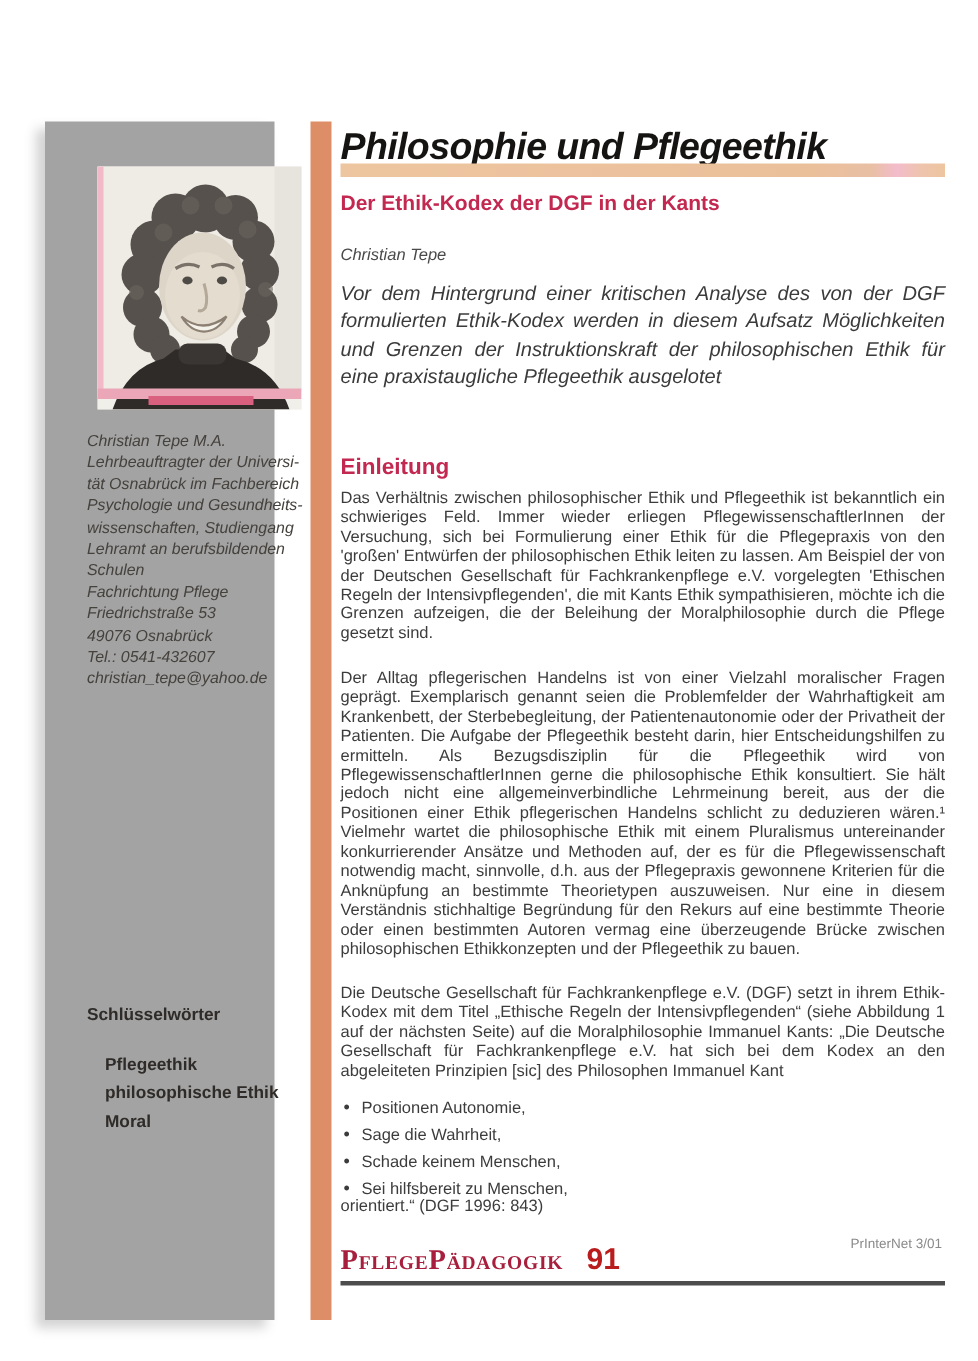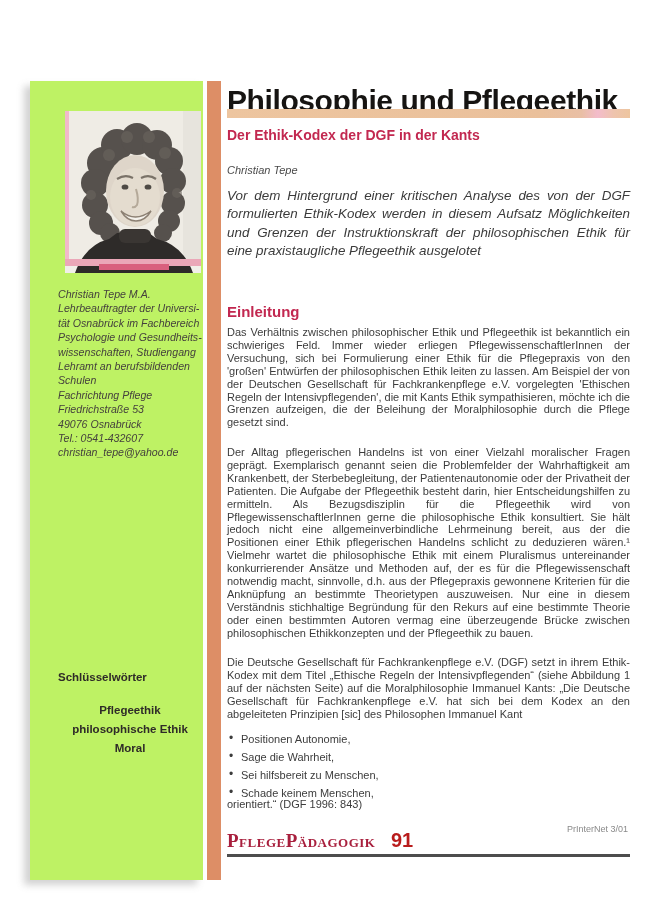--- a/index.html
+++ b/index.html
@@ -2,51 +2,52 @@
 <html><head>
 <meta charset="utf-8">
 <style>
   html,body{margin:0;padding:0;}
   body{
     width:652px;height:907px;position:relative;background:#ffffff;
     font-family:"Liberation Sans", sans-serif;color:#3d3d3d;overflow:hidden;
   }
   
   .sidebar{
-    position:absolute;left:30px;top:81px;width:173px;height:799px;
-    background:#bef264;
+    position:absolute;left:30px;top:81px;width:153px;height:799px;
+    background:#a3a3a3;
     box-shadow:-6px 5px 7px rgba(110,110,110,.30);
   }
   .accent-strip{
     position:absolute;left:207px;top:81px;width:14px;height:799px;
     background:#dd8e66;
   }
   .photo-frame{
     position:absolute;left:35px;top:30px;width:136px;height:162px;
     background:#f1efe9;
   }
   .author-info{
     position:absolute;left:28px;top:206px;width:148px;
     font-style:italic;font-size:10.6px;line-height:14.4px;color:#45413d;
   }
   .keywords-heading{
     position:absolute;left:28px;top:590px;
     font-size:11.5px;font-weight:bold;color:#2f2b28;
   }
   .keyword-list{
-    position:absolute;left:25px;top:623px;width:150px;
-    font-size:11.5px;font-weight:bold;color:#2f2b28;text-align:center;
+    position:absolute;left:40px;top:623px;width:150px;
+    font-size:11.5px;font-weight:bold;color:#2f2b28;
   }
   .keyword-list div{margin-bottom:7px;}
   
   .main-col{position:absolute;left:227px;top:0;width:403px;}
   .page-title{
     position:absolute;left:0;top:84px;width:403px;
-    font-size:30px;font-weight:bold;letter-spacing:-.4px;color:#161412;
+    font-size:25px;font-weight:bold;letter-spacing:-.4px;color:#161412;
     white-space:nowrap;
+    font-style:italic;
   }
   .title-underline{
     position:absolute;left:0;top:109px;width:403px;height:9px;
     background:linear-gradient(90deg,#edc59f 0%,#eac09b 78%,#e9bfa5 88%,#f3bccb 92%,#eec4ad 96%,#edc59f 100%);
   }
   .article-subtitle{
     position:absolute;left:0;top:127px;width:403px;
     font-size:14px;font-weight:bold;color:#c22850;
   }
   .article-author{
@@ -197,22 +198,22 @@
 
   <div class="section-heading">Einleitung</div>
 
   <div class="body-par par-1">Das Verhältnis zwischen philosophischer Ethik und Pflegeethik ist bekanntlich ein schwieriges Feld. Immer wieder erliegen PflegewissenschaftlerInnen der Versuchung, sich bei Formulierung einer Ethik für die Pflegepraxis von den 'großen' Entwürfen der philosophischen Ethik leiten zu lassen. Am Beispiel der von der Deutschen Gesellschaft für Fachkrankenpflege e.V. vorgelegten 'Ethischen Regeln der Intensivpflegenden', die mit Kants Ethik sympathisieren, möchte ich die Grenzen aufzeigen, die der Beleihung der Moralphilosophie durch die Pflege gesetzt sind.</div>
   <div class="body-par par-2">Der Alltag pflegerischen Handelns ist von einer Vielzahl moralischer Fragen geprägt. Exemplarisch genannt seien die Problemfelder der Wahrhaftigkeit am Krankenbett, der Sterbebegleitung, der Patientenautonomie oder der Privatheit der Patienten. Die Aufgabe der Pflegeethik besteht darin, hier Entscheidungshilfen zu ermitteln. Als Bezugsdisziplin für die Pflegeethik wird von PflegewissenschaftlerInnen gerne die philosophische Ethik konsultiert. Sie hält jedoch nicht eine allgemeinverbindliche Lehrmeinung bereit, aus der die Positionen einer Ethik pflegerischen Handelns schlicht zu deduzieren wären.¹ Vielmehr wartet die philosophische Ethik mit einem Pluralismus untereinander konkurrierender Ansätze und Methoden auf, der es für die Pflegewissenschaft notwendig macht, sinnvolle, d.h. aus der Pflegepraxis gewonnene Kriterien für die Anknüpfung an bestimmte Theorietypen auszuweisen. Nur eine in diesem Verständnis stichhaltige Begründung für den Rekurs auf eine bestimmte Theorie oder einen bestimmten Autoren vermag eine überzeugende Brücke zwischen philosophischen Ethikkonzepten und der Pflegeethik zu bauen.</div>
   <div class="body-par par-3">Die Deutsche Gesellschaft für Fachkrankenpflege e.V. (DGF) setzt in ihrem Ethik-Kodex mit dem Titel „Ethische Regeln der Intensivpflegenden“ (siehe Abbildung 1 auf der nächsten Seite) auf die Moralphilosophie Immanuel Kants: „Die Deutsche Gesellschaft für Fachkrankenpflege e.V. hat sich bei dem Kodex an den abgeleiteten Prinzipien [sic] des Philosophen Immanuel Kant</div>
 
   <div class="bullet-list">
       <div class="bullet-item">Positionen Autonomie,</div>
       <div class="bullet-item">Sage die Wahrheit,</div>
+      <div class="bullet-item">Schade keinem Menschen,</div>
       <div class="bullet-item">Sei hilfsbereit zu Menschen,</div>
-      <div class="bullet-item">Schade keinem Menschen,</div>
     </div>
 
   <div class="closing-line">orientiert.“ (DGF 1996: 843)</div>
 
   <div class="footer">
     <span class="journal-name">PflegePädagogik</span>
     <span class="page-number">91</span>
     <span class="issue-label">PrInterNet 3/01</span>
   </div>
 </div>

